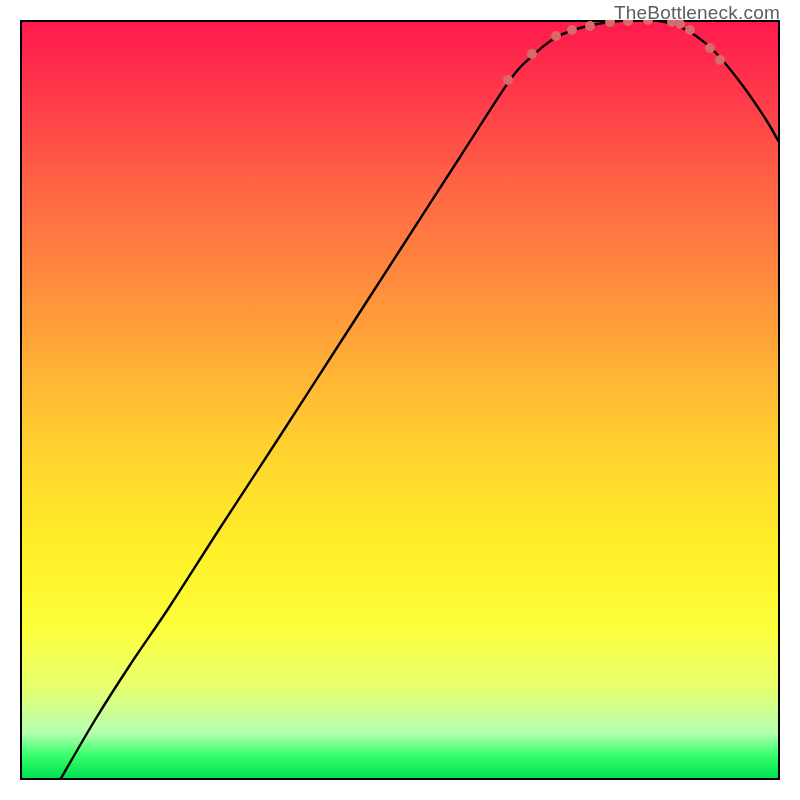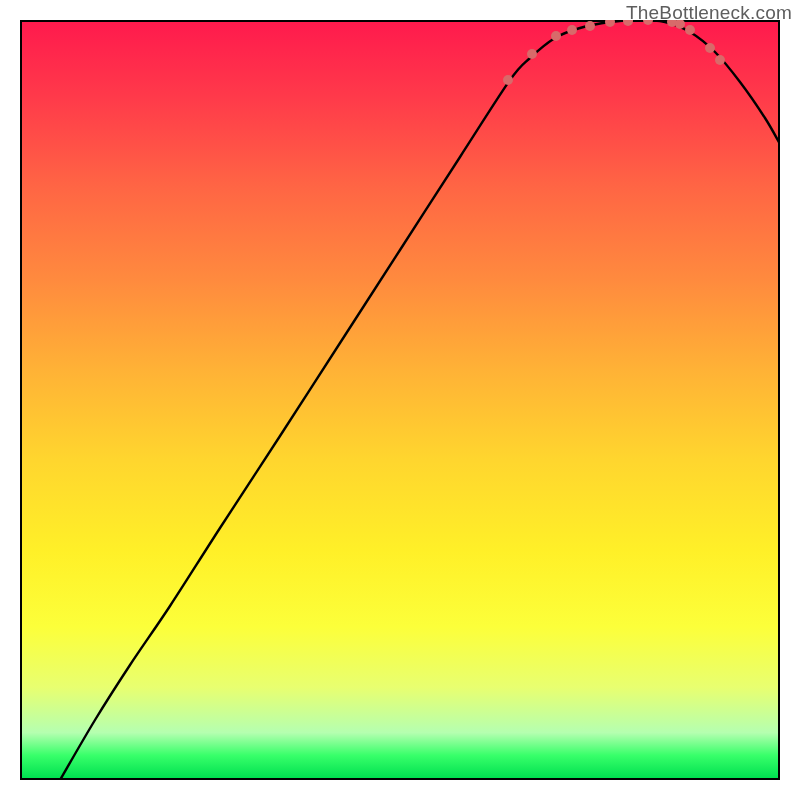--- a/index.html
+++ b/index.html
@@ -44,21 +44,21 @@
     position: absolute;
     left: 20px;
     top: 20px;
     width: 760px;
     height: 760px;
     pointer-events: none;
   }
   #watermark {
     position: absolute;
     top: 2px;
-    right: 8px;
+    right: 20px;
     font-size: 19px;
     color: #5e5e5e;
     font-family: Arial, Helvetica, sans-serif;
     letter-spacing: 0.2px;
   }
 </style>
 </head>
 <body>
 
 <div id="container">

